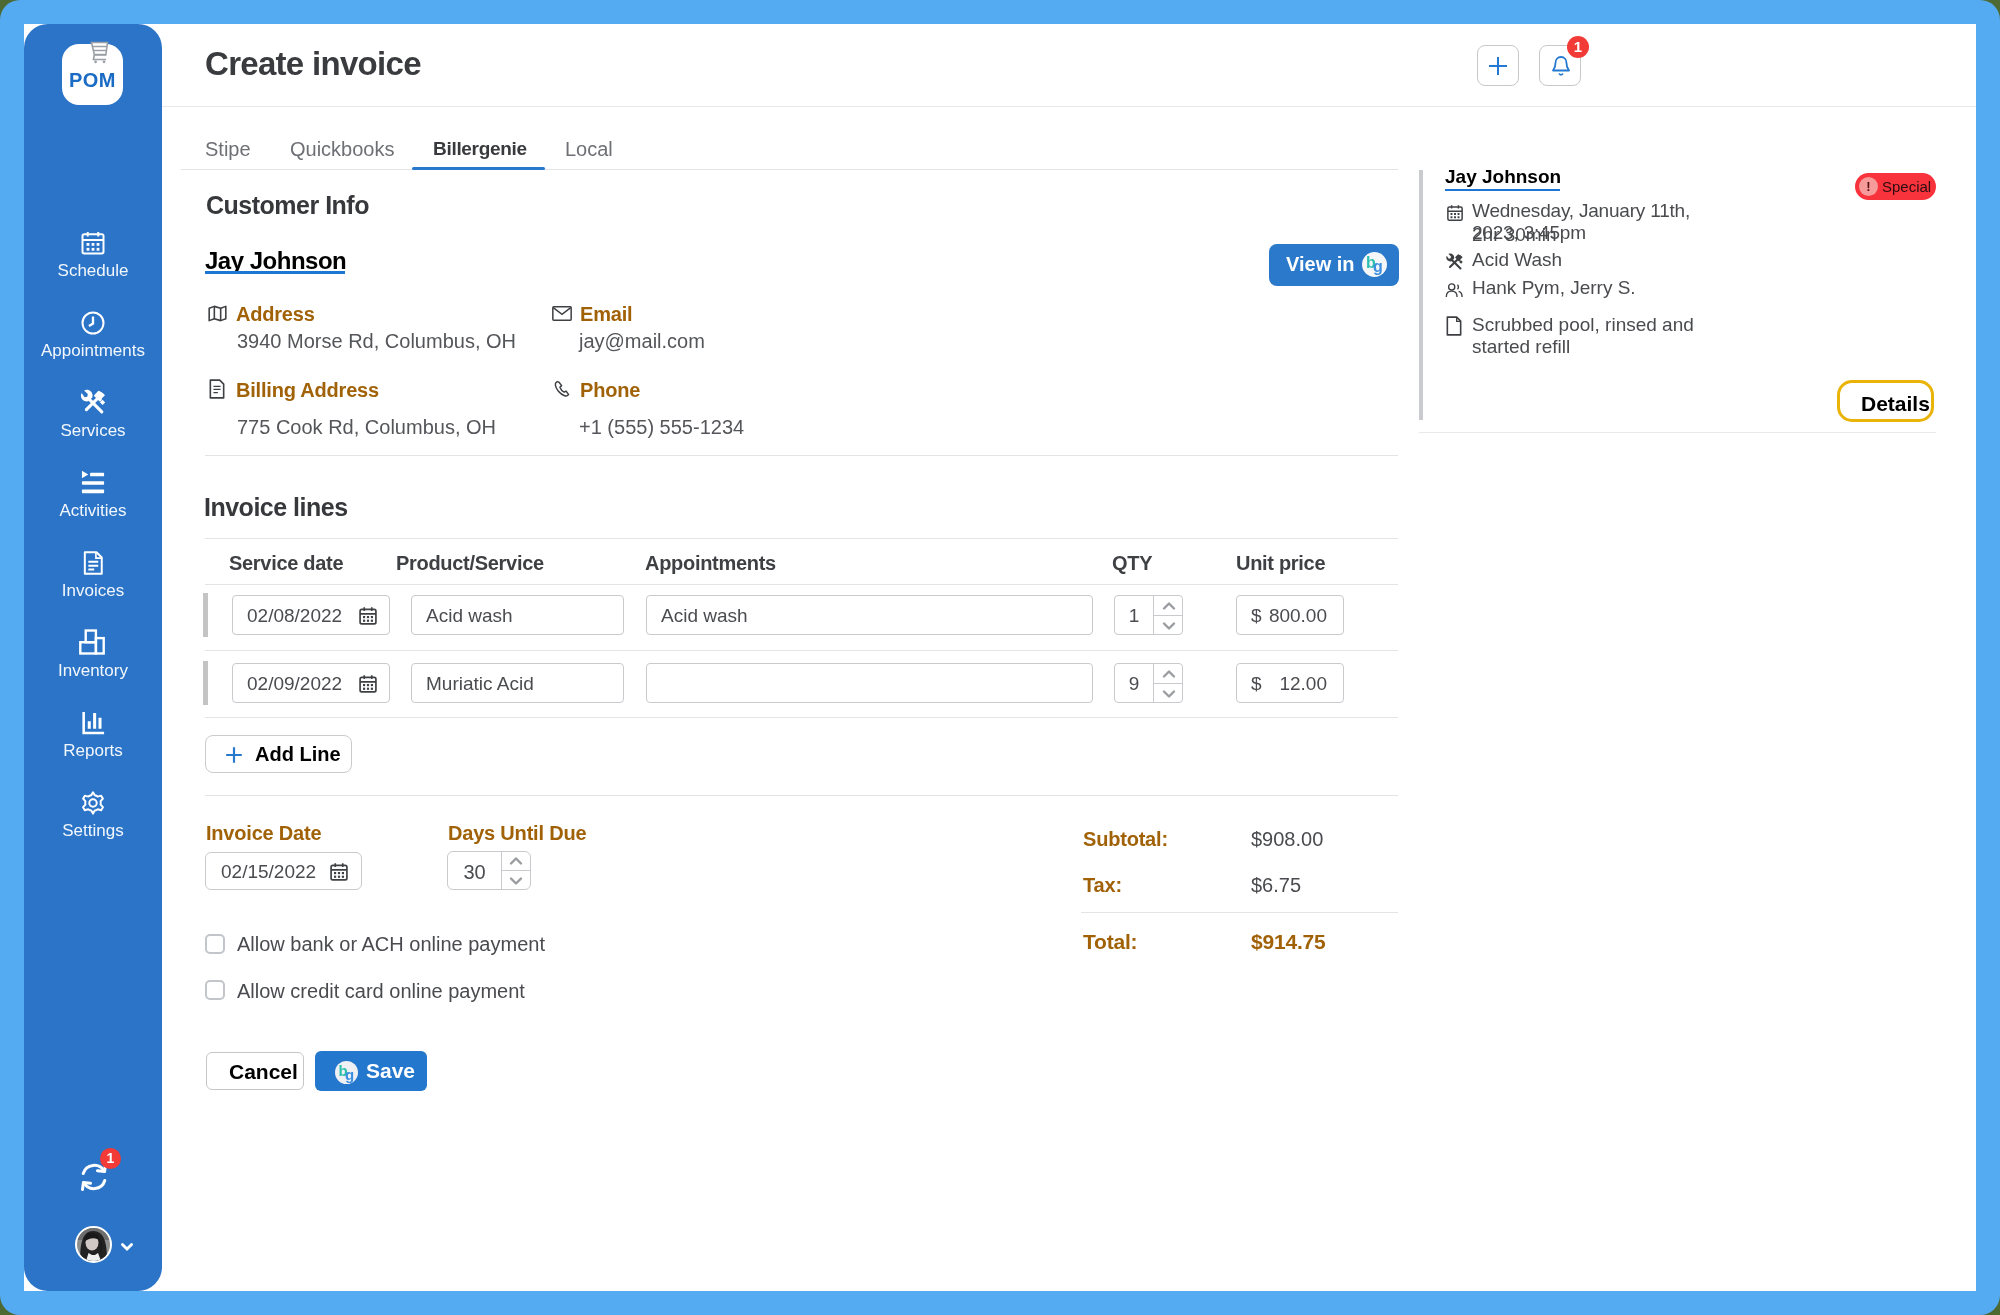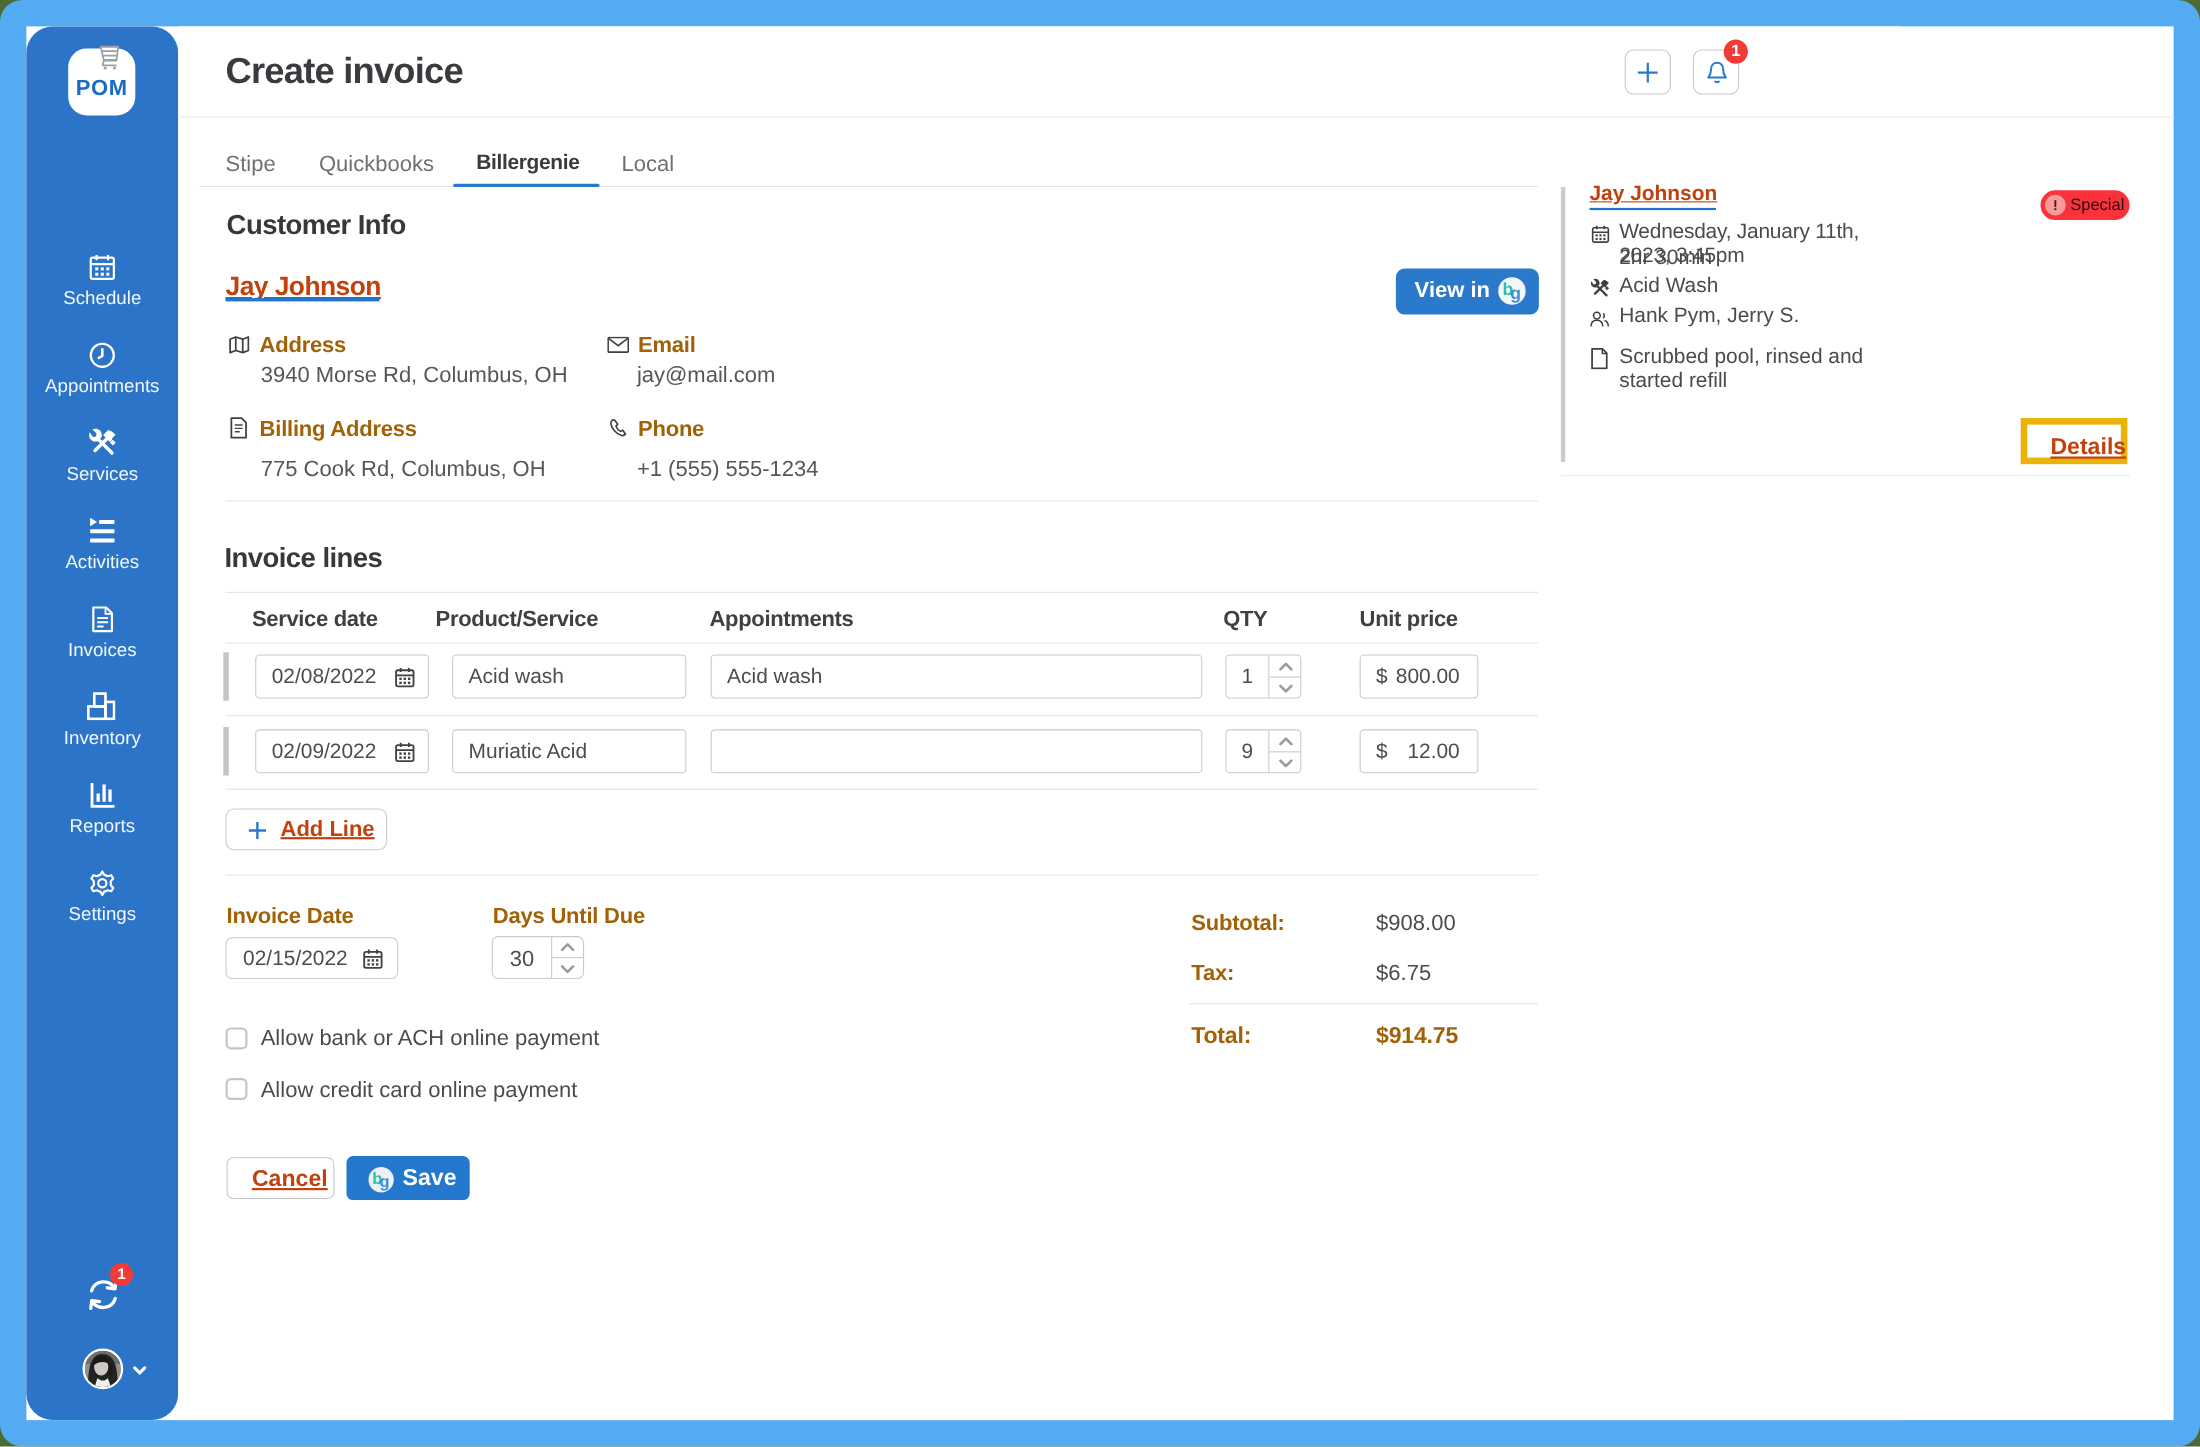--- a/index.html
+++ b/index.html
@@ -22,21 +22,21 @@
   .search { position:absolute; top:21px; left:1441px; width:334px; height:41px; border:1px solid #c6c8cc; border-radius:6px; background:#fff; }
   .search .ph { position:absolute; left:46px; top:9px; font-size:20px; color:#7b7d82; }
   .tab { position:absolute; top:114px; font-size:20px; color:#6e7075; }
   .tab.active { color:#393a3d; font-weight:700; font-size:19px; letter-spacing:-0.3px; }
   h2 { position:absolute; font-size:25px; font-weight:700; color:#37383b; letter-spacing:-0.5px; }
   .fieldlbl { position:absolute; font-size:20px; font-weight:700; color:#a16207; letter-spacing:-0.2px; }
   .fieldval { position:absolute; font-size:20px; color:#55565a; }
   .input { position:absolute; border:1px solid #c8cacd; border-radius:4px; background:#fff; font-size:19px; color:#4b4c50; }
   .graybar { position:absolute; width:5px; background:#c4c4c4; }
   .thlbl { position:absolute; font-size:20px; font-weight:700; color:#3f4043; letter-spacing:-0.3px; }
-  .blue { color:#c2410c;text-decoration:underline; }
+  .blue { color:#000000; }
 </style>
 </head>
 <body>
 <div class="frame"></div>
 <div class="app">
   <div class="sidebar" id="sidebar">
     <div class="logo">
       <svg class="abs" style="left:28px;top:-4px" width="19" height="24" viewBox="0 0 19 24" fill="none" stroke="#9aa0a6" stroke-width="1.6">
         <path d="M1.5 2.5 H17.5 L15.8 15 H4.4 Z" fill="#fff"></path>
         <path d="M2.6 6.5 H16.9 M3.3 10.5 H16.4 M4 14.5 H15.8"></path>
@@ -391,18 +391,18 @@
         <path d="M3 19 C3 13.5 6 11.5 10 11.5 C14 11.5 17 13.5 17 19"></path>
         <path d="M17.5 3.2 A4 4 0 0 1 17.5 9"></path>
         <path d="M19 11.8 C22 12.5 23.5 15 23.5 19"></path>
       </svg>
     <div class="fieldval" style="left:1310px;top:253px;color:#4a4b4f;font-size:19px">Hank Pym, Jerry S.</div>
     <svg class="abs" style="left:1284px;top:292px" width="16" height="20" viewBox="0 0 18 22" fill="none" stroke="#3f4043" stroke-width="1.8">
         <path d="M1.5 1 H12 L16.5 5.5 V21 H1.5 Z" stroke-linejoin="round"></path>
         <path d="M12 1 V5.8 H16.5" stroke-width="1.5"></path>
       </svg>
     <div class="fieldval" style="left:1310px;top:290px;color:#4a4b4f;font-size:19px">Scrubbed pool, rinsed and started refill</div>
-    <div class="abs" style="left:1675px;top:356px;width:97px;height:42px;border:6px solid #eab308;border-radius:0;">
+    <div class="abs" style="left:1675px;top:356px;width:97px;height:42px;border:3px solid #eab308;border-radius:15px;">
       <div class="abs blue" style="left:21px;top:9px;font-size:21px;font-weight:700">Details</div>
     </div>
     <div class="hdiv" style="left:1257px;top:408px;width:517px;background:#e8e9eb"></div>
   </div>
 </div>
 
 </body></html>

